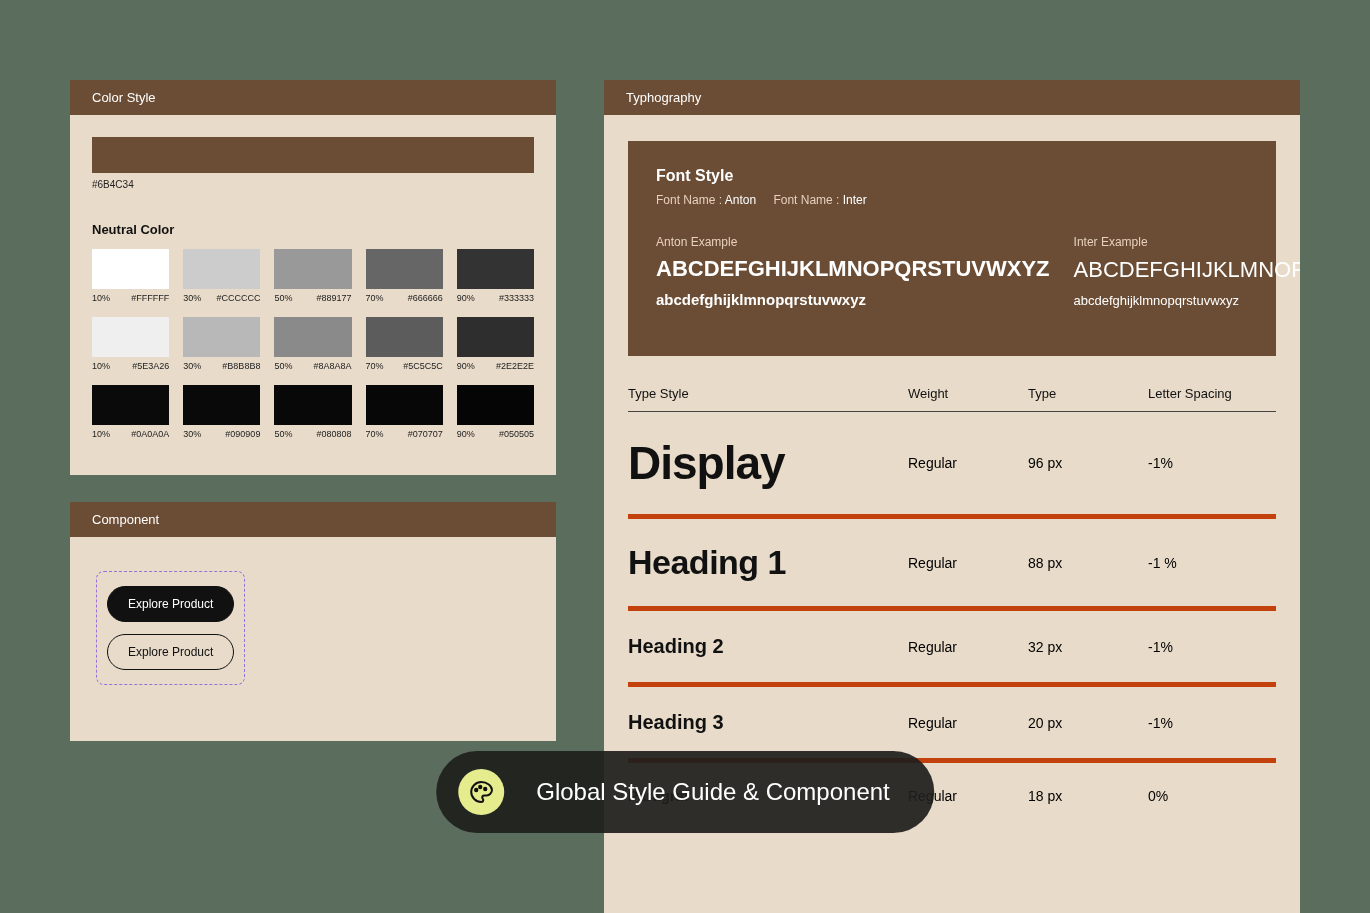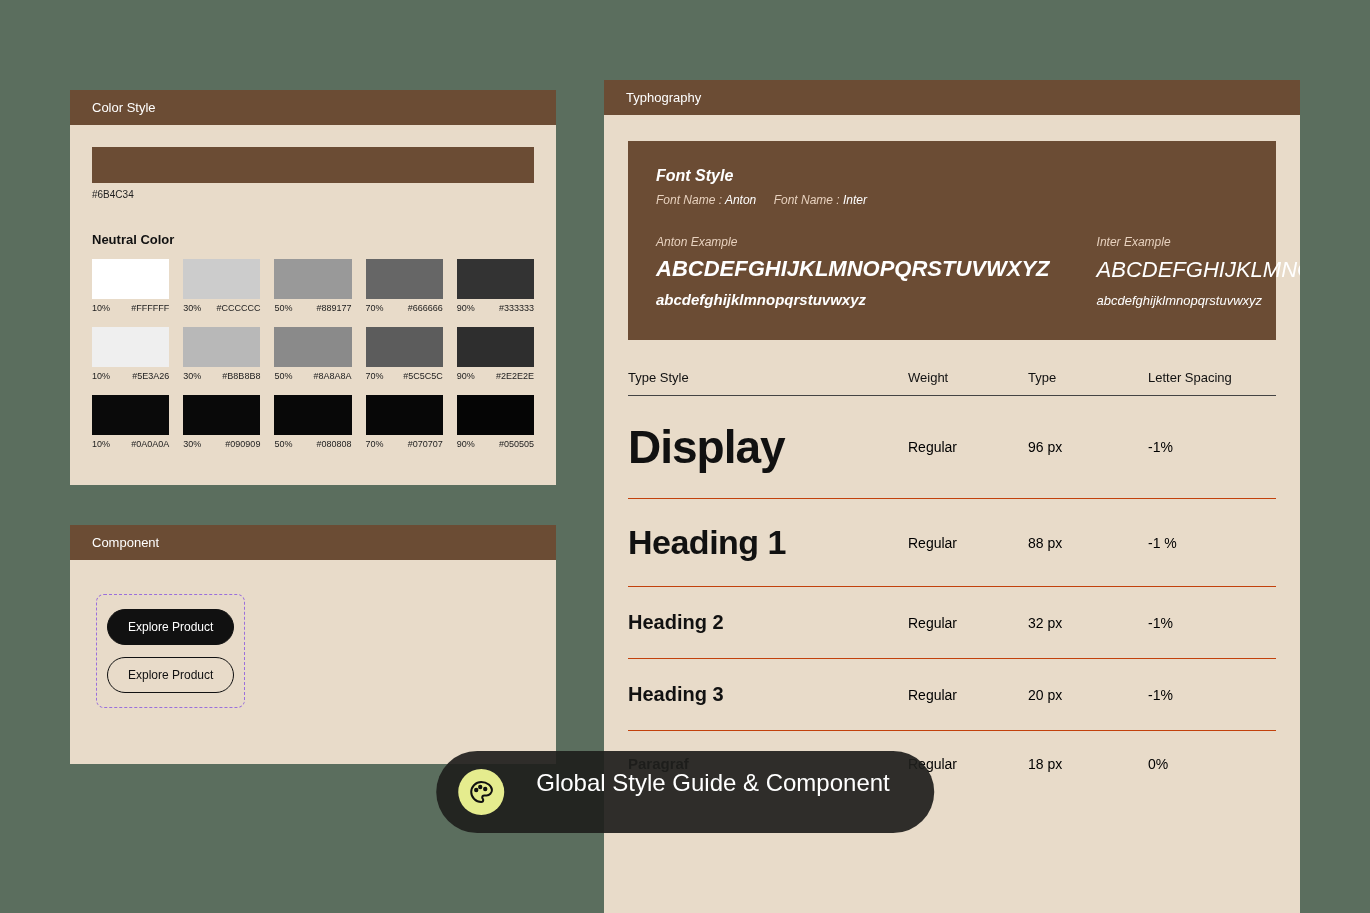--- a/index.html
+++ b/index.html
@@ -12,21 +12,21 @@
     position: relative;
   }
   .canvas {
     position: relative;
     width: 100%;
     height: 100%;
     padding: 80px 70px 0 70px;
     display: flex;
     gap: 48px;
   }
-  .left-col { width: 510px; display: flex; flex-direction: column; gap: 40px; margin-top: 10px; }
+  .left-col { width: 510px; display: flex; flex-direction: column; gap: 27px; }
   .right-col { width: 696px; }
 
   .panel {
     background: #e8dbc9;
   }
   .panel-header {
     background: #6b4c34;
     color: #fff;
     font-size: 13px;
     font-weight: 500;
@@ -90,29 +90,28 @@
     font-family: inherit;
   }
   .btn-solid { background: #111; color: #fff; }
   .btn-ghost { background: transparent; color: #111; }
 
   
   .typo-panel { height: 833px; overflow: hidden; }
   .font-card {
     background: #6b4c34;
     color: #fff;
-    padding: 26px 28px 32px;
+    padding: 26px 28px 48px;
     margin: 26px 24px 20px 24px;
-    font-style: italic;
   }
   .font-card h3 { font-size: 16px; font-weight: 600; margin-bottom: 8px; }
   .font-names { font-size: 12px; color: #e8d2bf; }
   .font-names .lbl { color: #e8d2bf; }
   .font-names .val { color: #fff; margin-right: 14px; }
-  .font-examples { display: flex; gap: 47px; margin-top: 28px; }
+  .font-examples { display: flex; gap: 24px; margin-top: 28px; }
   .font-ex { flex: 1; }
   .font-ex-label { font-size: 12px; color: #e8d2bf; margin-bottom: 8px; }
   .anton-upper {
     font-family: Impact, "Arial Black", sans-serif;
     font-weight: 900;
     font-size: 22px;
     line-height: 1.1;
     letter-spacing: 0px;
   }
   .anton-lower {
@@ -131,21 +130,21 @@
     font-size: 13px;
     color: #111;
     padding: 10px 0;
     border-bottom: 1px solid #444;
   }
   .type-row {
     display: grid;
     grid-template-columns: 280px 120px 120px 120px;
     align-items: center;
     padding: 24px 0;
-    border-top: 1px solid #c2410c;
+    border-top: 5px solid #c2410c;
     font-size: 14px;
   }
   .type-row:first-of-type { border-top: none; }
   .type-sample { font-weight: 600; color: #111; }
   .s-display { font-size: 46px; font-weight: 700; letter-spacing: -1px; }
   .s-h1 { font-size: 34px; font-weight: 600; letter-spacing: -0.5px; }
   .s-h2 { font-size: 20px; font-weight: 600; }
   .s-h3 { font-size: 20px; font-weight: 600; }
   .s-p  { font-size: 15px; font-weight: 600; }
 
@@ -153,21 +152,21 @@
   .overlay-badge {
     position: absolute;
     left: 50%;
     transform: translateX(-50%);
     bottom: 80px;
     background: rgba(30,30,28,0.92);
     color: #fff;
     border-radius: 999px;
     padding: 18px 44px 18px 22px;
     display: flex;
-    align-items: flex-start;
+    align-items: center;
     gap: 32px;
     font-size: 24px;
     font-weight: 500;
   }
   .badge-icon {
     background: #e5ec8e;
     border-radius: 50%;
     width: 46px;
     height: 46px;
     display: flex;

